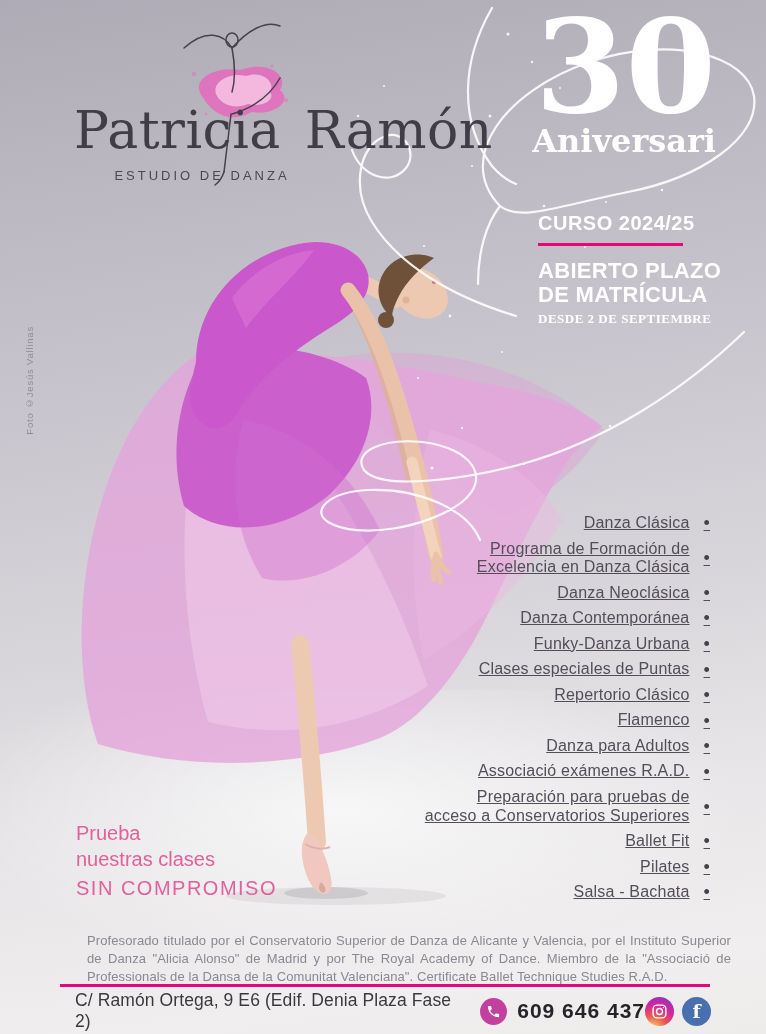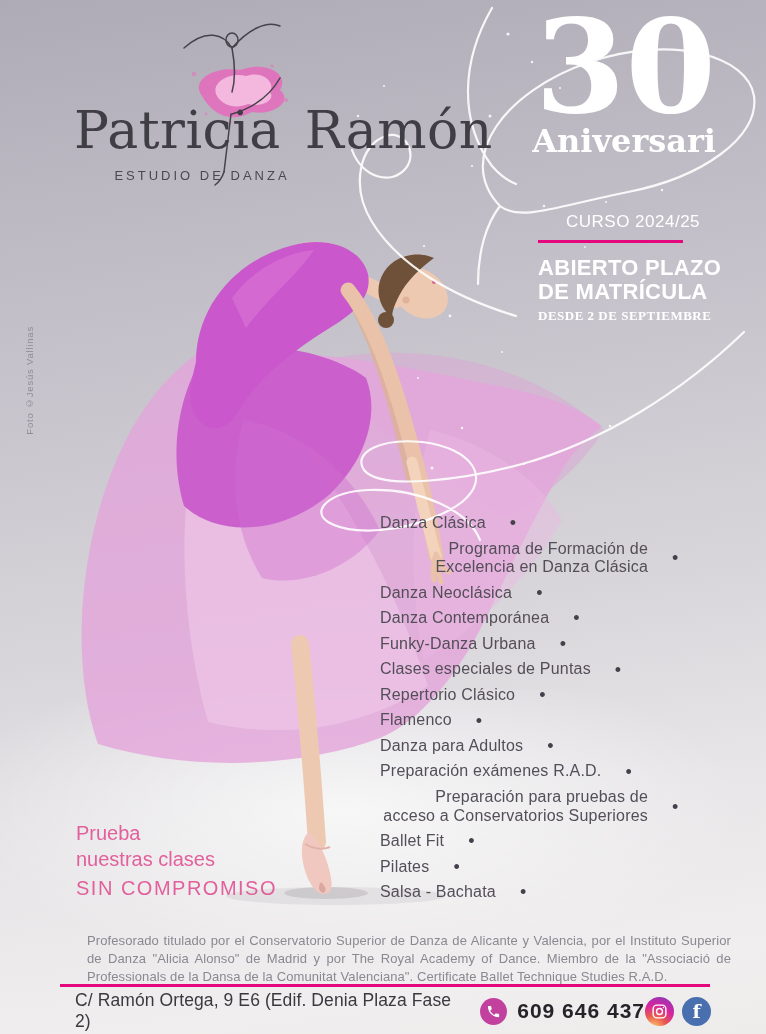--- a/index.html
+++ b/index.html
@@ -20,29 +20,29 @@
     font-size:13px;letter-spacing:3px;color:#4b4950;white-space:nowrap;}
   .photo-credit{position:absolute;left:24px;top:326px;writing-mode:vertical-rl;transform:rotate(180deg);
     font-size:9.5px;color:#8f8c95;letter-spacing:.8px;}
 
   .anniv{position:absolute;left:490px;top:2px;width:226px;text-align:right;color:#fff;
     font-family:"DejaVu Serif","Liberation Serif",serif;font-weight:bold;}
   .anniv-number{font-size:130px;line-height:1;}
   .anniv-label{font-size:32px;margin-top:-10px;padding-left:22px;}
 
   .enroll{position:absolute;left:538px;top:212px;color:#fff;}
-  .enroll-course{font-size:17px;font-weight:normal;letter-spacing:.5px;margin-left:28px;}
+  .enroll-course{font-size:20px;font-weight:bold;letter-spacing:.5px;}
   .enroll-rule{width:145px;height:3px;background:var(--accent-pink,#e5077c);margin:8px 0 13px 0;}
   .enroll-head{font-size:22px;font-weight:bold;letter-spacing:.3px;line-height:1.1;}
   .enroll-sub{font-size:13px;font-weight:bold;letter-spacing:.5px;margin-top:4px;font-family:Liberation Serif, serif;}
 
   .classes{position:absolute;right:56px;top:514px;width:330px;}
-  .class-row{display:flex;align-items:center;gap:24px;
+  .class-row{display:flex;justify-content:flex-end;align-items:center;gap:14px;
     margin-bottom:7px;text-align:right;color:var(--list-text,#534e58);
-    font-size:16px;line-height:1.16;letter-spacing:.2px;}
+    font-size:16px;line-height:1.16;letter-spacing:.2px;text-decoration:underline;}
   .class-label{max-width:268px;}
   .class-dot{font-size:18px;line-height:1;color:#45414c;}
 
   .promo{position:absolute;left:76px;top:820px;color:var(--promo-pink,#e2609c);
     font-size:20px;line-height:1.32;}
   .promo-l3{letter-spacing:1.5px;margin-top:2px;}
 
   .creds{position:absolute;left:75px;top:920px;width:644px;font-size:13px;line-height:1.4;
     color:var(--muted-text,#8b8891);text-align:justify;letter-spacing:.1px;}
 
@@ -208,21 +208,21 @@
       </div>
       <div class="class-row">
         <span class="class-label">Flamenco</span>
         <span class="class-dot">•</span>
       </div>
       <div class="class-row">
         <span class="class-label">Danza para Adultos</span>
         <span class="class-dot">•</span>
       </div>
       <div class="class-row">
-        <span class="class-label">Preparación exámenes R.A.D.</span>
+        <span class="class-label">Associació exámenes R.A.D.</span>
         <span class="class-dot">•</span>
       </div>
       <div class="class-row">
         <span class="class-label">Preparación para pruebas de acceso a Conservatorios Superiores</span>
         <span class="class-dot">•</span>
       </div>
       <div class="class-row">
         <span class="class-label">Ballet Fit</span>
         <span class="class-dot">•</span>
       </div>

